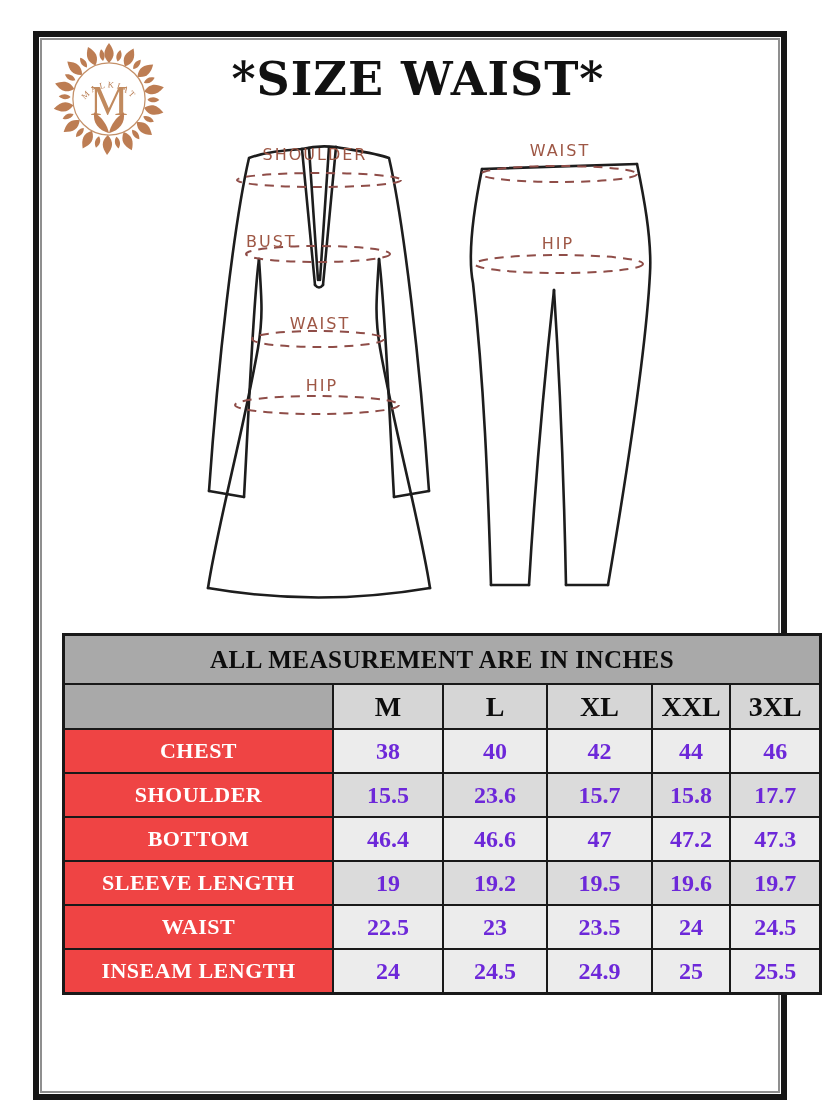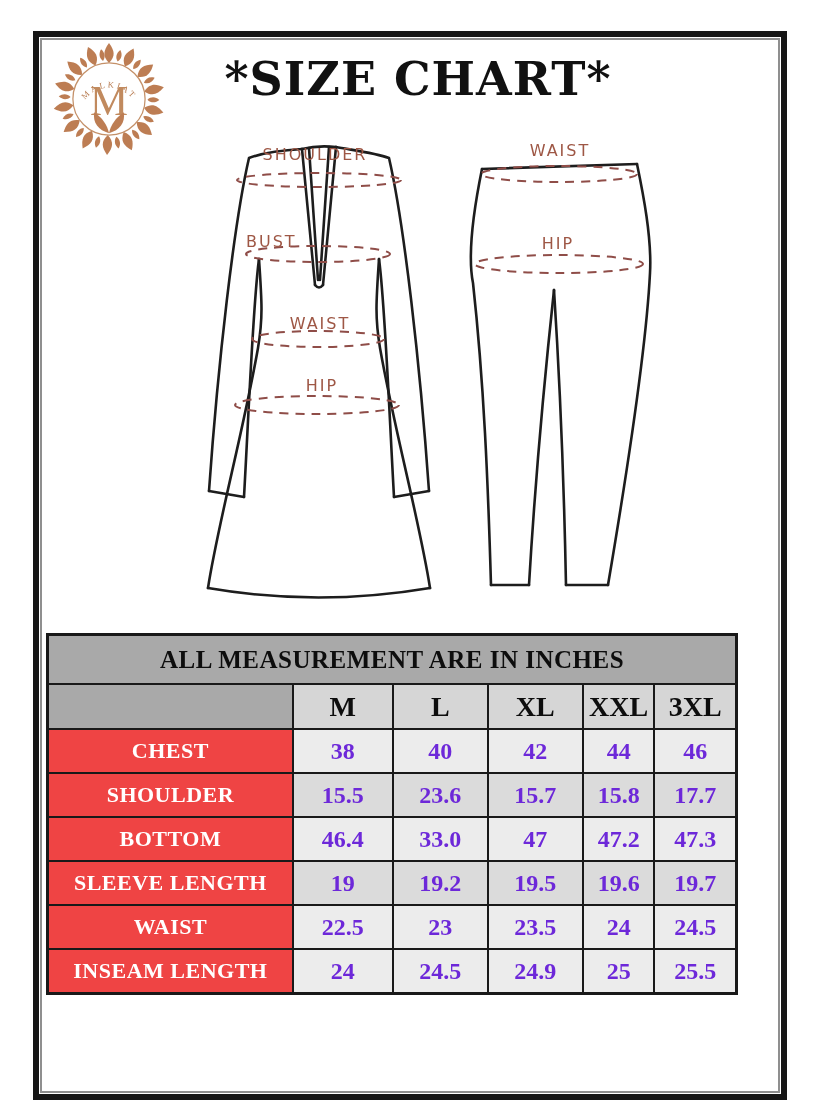--- a/index.html
+++ b/index.html
@@ -14,21 +14,21 @@
   #title{position:absolute;left:158px;top:12px;width:436px;text-align:center;
          font-family:"DejaVu Serif","Liberation Serif",serif;
          font-size:46px;font-weight:bold;color:#111;letter-spacing:1px;white-space:nowrap;}
   
   #garments{position:absolute;left:146px;top:93px;width:475px;height:475px;}
   .measure-label{font-family:"DejaVu Sans",sans-serif;font-size:16px;letter-spacing:2px;
                  fill:#9e5745;font-weight:500;}
   .dash{fill:none;stroke:#8f4d48;stroke-width:2;stroke-dasharray:9 7;}
   .garm{fill:none;stroke:#1d1d1d;stroke-width:2.6;stroke-linecap:round;stroke-linejoin:round;}
   
-  #size-table{position:absolute;left:4px;top:593px;width:692px;border-collapse:collapse;
+  #size-table{position:absolute;left:20px;top:593px;width:760px;border-collapse:collapse;
               table-layout:fixed;border:3px solid #191919;}
   #size-table td,#size-table th{border:2px solid #191919;text-align:center;vertical-align:middle;
               font-family:"Liberation Serif",serif;padding:0;}
   .caption-cell{background:#a9a9a9;color:#0d0d0d;font-size:25px;font-weight:bold;
                 height:47px;letter-spacing:0.5px;}
   .size-head{background:#d6d6d6;color:#0d0d0d;font-size:28px;font-weight:bold;height:43px;}
   .blank-head{background:#a9a9a9;}
   .row-label{background:#ef4444;color:#ffffff;font-size:22px;font-weight:bold;
              letter-spacing:0.5px;height:42px;}
   tr.r-light .val{background:#ececec;}
@@ -82,21 +82,21 @@
         <text font-family="Liberation Serif, serif" font-size="9" letter-spacing="2.6" fill="#b97e54">
           <textPath xlink:href="#logoArc" href="#logoArc" startOffset="50%" text-anchor="middle">MALKIAT</textPath>
         </text>
         <text x="60" y="77" text-anchor="middle" font-family="Liberation Serif, serif" font-size="45" fill="#c18a5e">M</text>
         <g fill="#bd7d53">
           <path d="M60,96 C49,93 42.5,85 44.5,74 C53,80 58,87 60,96 Z"></path>
           <path d="M60,96 C71,93 77.5,85 75.5,74 C67,80 62,87 60,96 Z"></path>
         </g>
       </svg>
 
-      <div id="title">*SIZE CHART*</div>
+      <div id="title">*SIZE WAIST*</div>
 
       <svg id="garments" viewBox="0 0 475 475" xmlns="http://www.w3.org/2000/svg">
 
         <g>
           <path class="garm" d="M114,16 C98,17 74,20 61,25 C46,90 30,230 21,358"></path>
           <path class="garm" d="M21,358 L56,364"></path>
           <path class="garm" d="M56,364 C61,275 65,170 71,126"></path>
           <path class="garm" d="M71,126 C74,170 75,185 70,215 C55,300 30,390 20,455"></path>
           <path class="garm" d="M20,455 Q130,474 242,455"></path>
           <path class="garm" d="M242,455 C232,390 207,300 192,215 C187,185 188,170 191,126"></path>
@@ -170,21 +170,21 @@
             <td class="row-label">SHOULDER</td>
             <td class="val">15.5</td>
             <td class="val">23.6</td>
             <td class="val">15.7</td>
             <td class="val">15.8</td>
             <td class="val">17.7</td>
           </tr>
           <tr class="r-light">
             <td class="row-label">BOTTOM</td>
             <td class="val">46.4</td>
-            <td class="val">33.0</td>
+            <td class="val">46.6</td>
             <td class="val">47</td>
             <td class="val">47.2</td>
             <td class="val">47.3</td>
           </tr>
           <tr class="r-shade">
             <td class="row-label">SLEEVE LENGTH</td>
             <td class="val">19</td>
             <td class="val">19.2</td>
             <td class="val">19.5</td>
             <td class="val">19.6</td>

